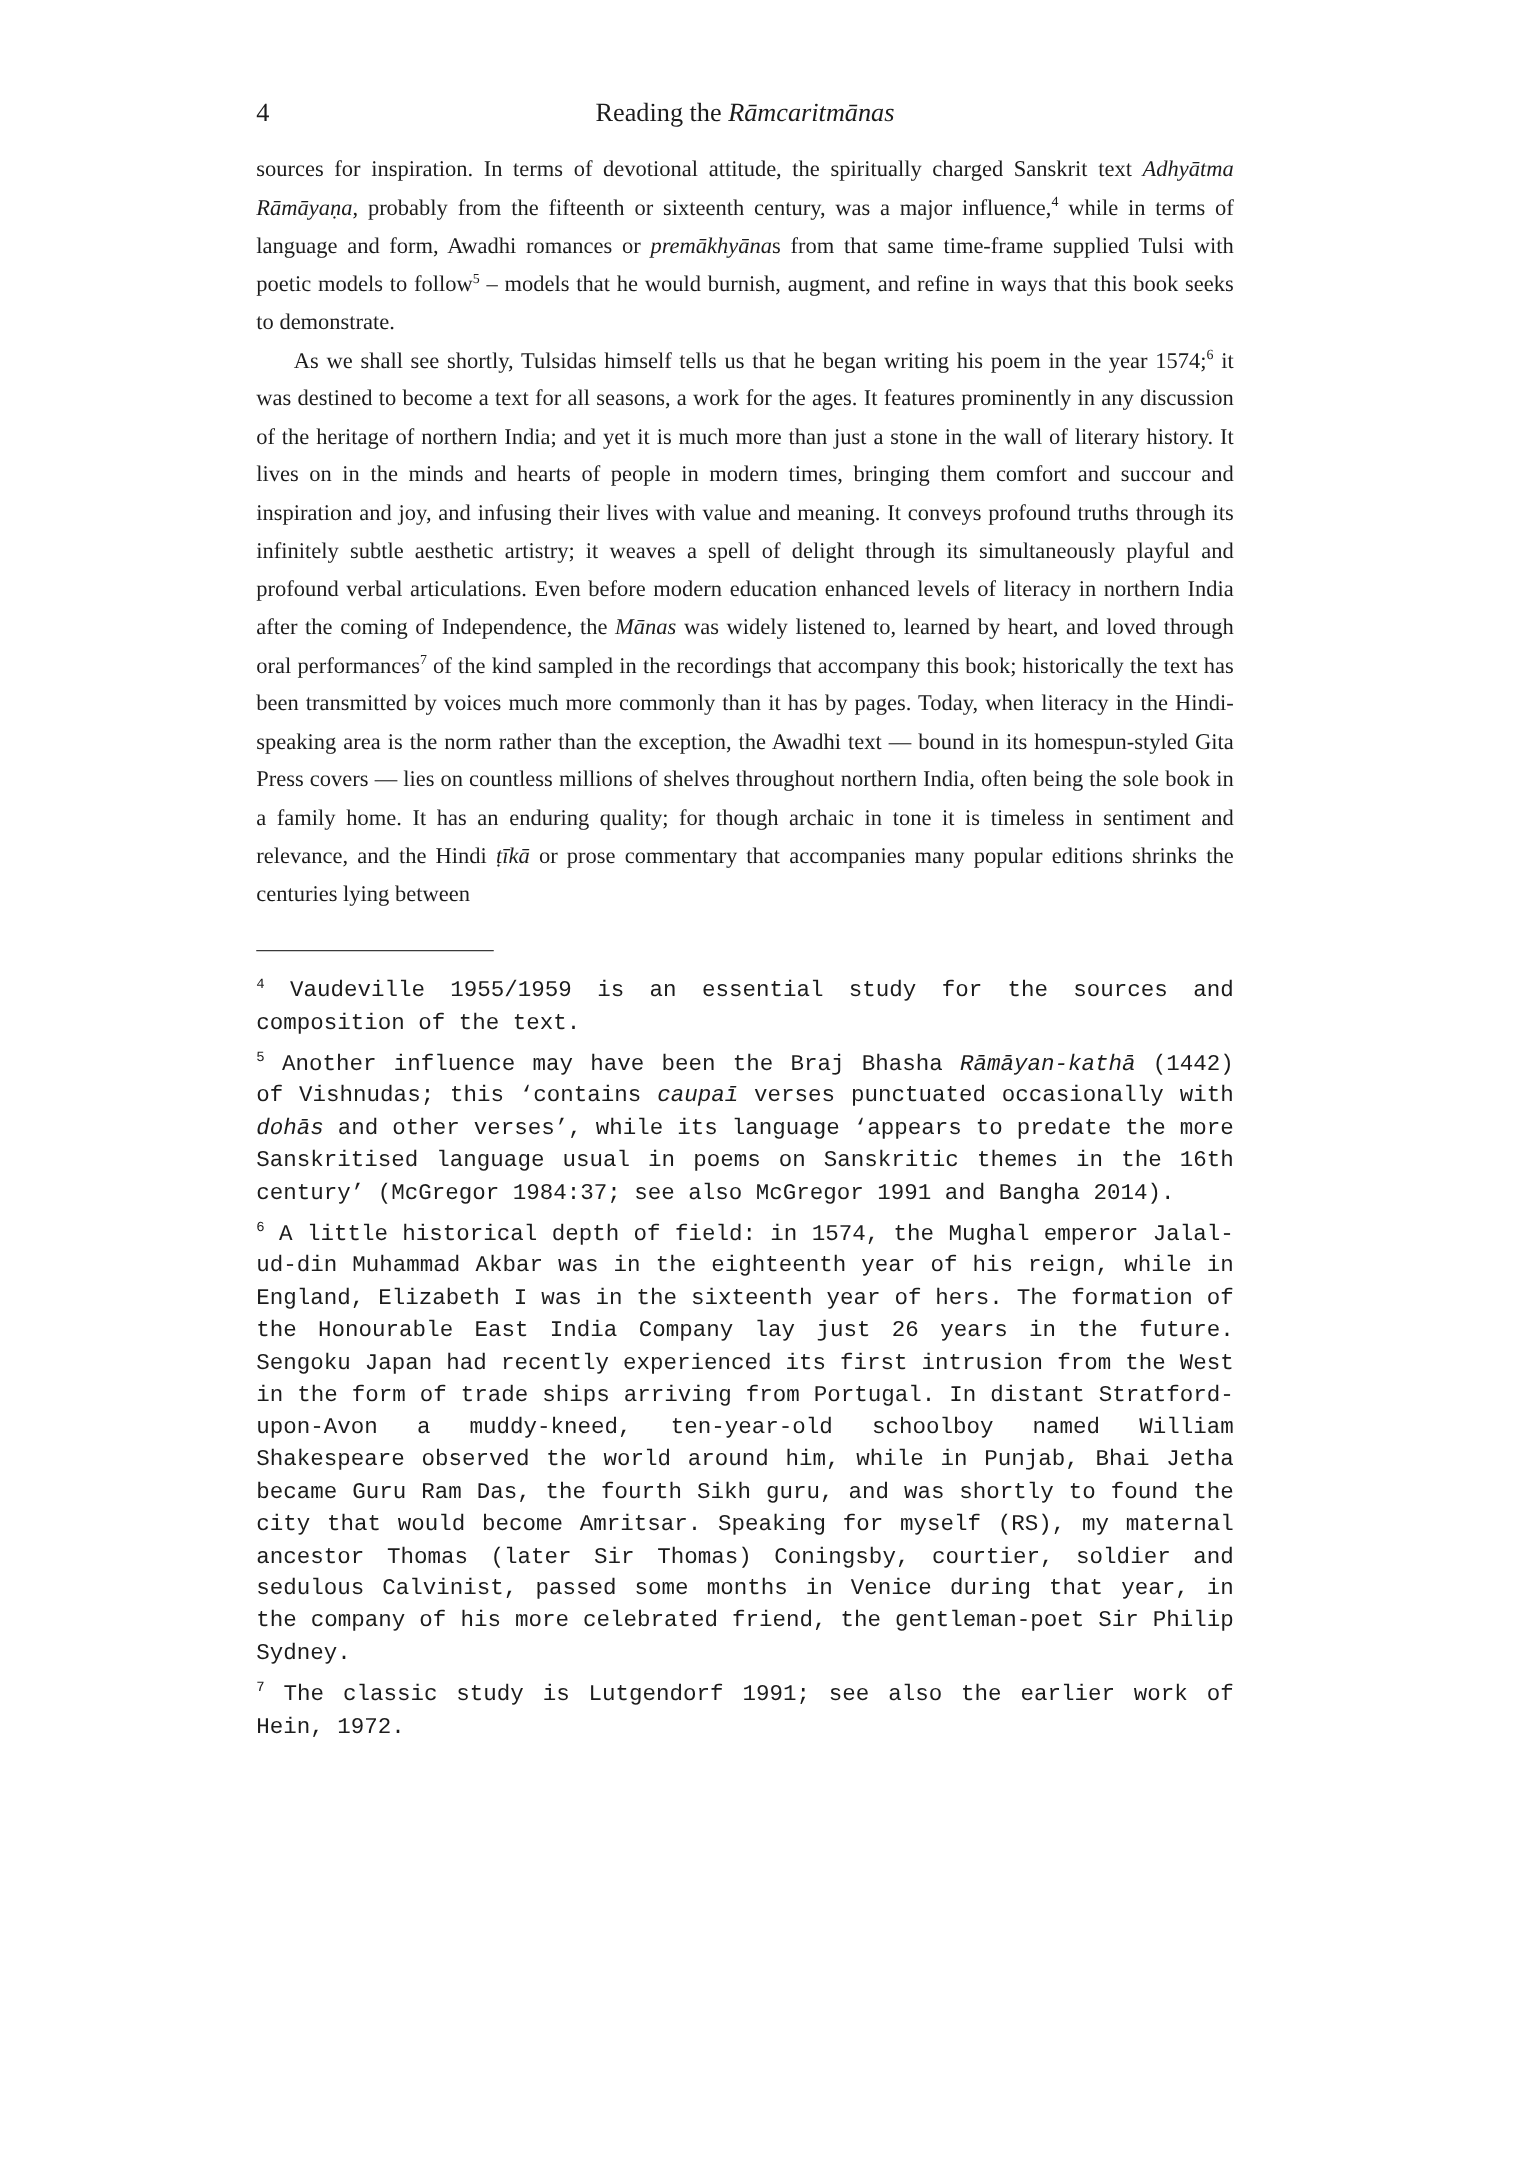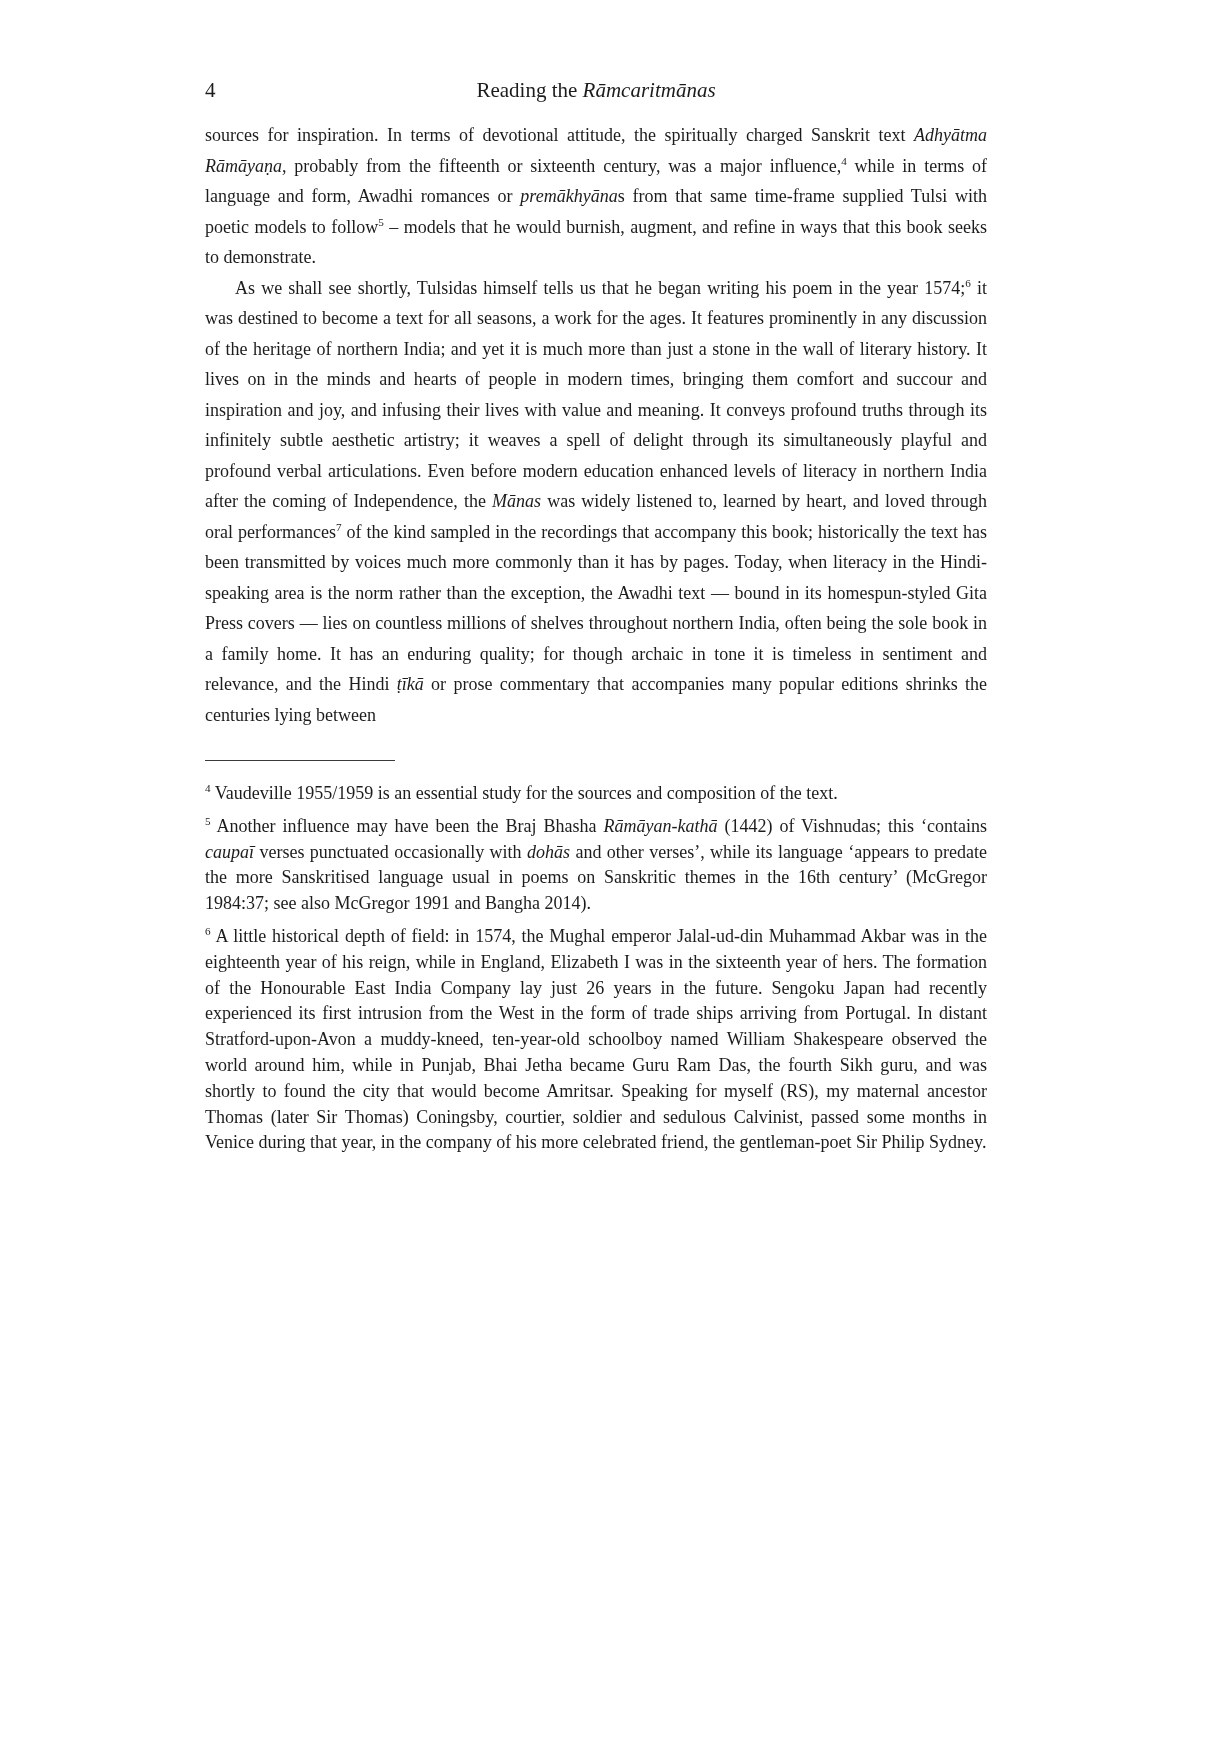--- a/index.html
+++ b/index.html
@@ -44,20 +44,21 @@
     width: 190px;
     height: 0;
     border-top: 1.3px solid #3a3a3a;
     margin: 30px 0 20px 0;
   }
   .footnotes p {
     margin: 0 0 7px 0;
     font-size: 18px;
     line-height: 25.8px;
     text-align: justify;
+    font-family: Liberation Mono, monospace;
   }
 </style>
 </head>
 <body>
 
 <div class="page">
   <div class="text-block">
 
     <div class="page-header">
       <span class="page-number">4</span>
@@ -68,16 +69,17 @@
       <p>sources for inspiration. In terms of devotional attitude, the spiritually charged Sanskrit text <i>Adhyātma Rāmāyaṇa</i>, probably from the fifteenth or sixteenth century, was a major influence,<sup>4</sup> while in terms of language and form, Awadhi romances or <i>premākhyāna</i>s from that same time-frame supplied Tulsi with poetic models to follow<sup>5</sup> – models that he would burnish, augment, and refine in ways that this book seeks to demonstrate.</p>
       <p class="indent">As we shall see shortly, Tulsidas himself tells us that he began writing his poem in the year 1574;<sup>6</sup> it was destined to become a text for all seasons, a work for the ages. It features prominently in any discussion of the heritage of northern India; and yet it is much more than just a stone in the wall of literary history. It lives on in the minds and hearts of people in modern times, bringing them comfort and succour and inspiration and joy, and infusing their lives with value and meaning. It conveys profound truths through its infinitely subtle aesthetic artistry; it weaves a spell of delight through its simultaneously playful and profound verbal articulations. Even before modern education enhanced levels of literacy in northern India after the coming of Independence, the <i>Mānas</i> was widely listened to, learned by heart, and loved through oral performances<sup>7</sup> of the kind sampled in the recordings that accompany this book; historically the text has been transmitted by voices much more commonly than it has by pages. Today, when literacy in the Hindi-speaking area is the norm rather than the exception, the Awadhi text — bound in its homespun-styled Gita Press covers — lies on countless millions of shelves throughout northern India, often being the sole book in a family home. It has an enduring quality; for though archaic in tone it is timeless in sentiment and relevance, and the Hindi <i>ṭīkā</i> or prose commentary that accompanies many popular editions shrinks the centuries lying between</p>
     </div>
 
     <div class="footnote-rule"></div>
 
     <div class="footnotes">
       <p><sup>4</sup> <span>Vaudeville 1955/1959 is an essential study for the sources and composition of the text.</span></p>
       <p><sup>5</sup> <span>Another influence may have been the Braj Bhasha <i>Rāmāyan-kathā</i> (1442) of Vishnudas; this ‘contains <i>caupaī</i> verses punctuated occasionally with <i>dohās</i> and other verses’, while its language ‘appears to predate the more Sanskritised language usual in poems on Sanskritic themes in the 16th century’ (McGregor 1984:37; see also McGregor 1991 and Bangha 2014).</span></p>
       <p><sup>6</sup> <span>A little historical depth of field: in 1574, the Mughal emperor Jalal-ud-din Muhammad Akbar was in the eighteenth year of his reign, while in England, Elizabeth I was in the sixteenth year of hers. The formation of the Honourable East India Company lay just 26 years in the future. Sengoku Japan had recently experienced its first intrusion from the West in the form of trade ships arriving from Portugal. In distant Stratford-upon-Avon a muddy-kneed, ten-year-old schoolboy named William Shakespeare observed the world around him, while in Punjab, Bhai Jetha became Guru Ram Das, the fourth Sikh guru, and was shortly to found the city that would become Amritsar. Speaking for myself (RS), my maternal ancestor Thomas (later Sir Thomas) Coningsby, courtier, soldier and sedulous Calvinist, passed some months in Venice during that year, in the company of his more celebrated friend, the gentleman-poet Sir Philip Sydney.</span></p>
+      <p><sup>7</sup> <span>The classic study is Lutgendorf 1991; see also the earlier work of Hein, 1972.</span></p>
     </div>
 
   </div>
 </div>
 
 </body></html>

